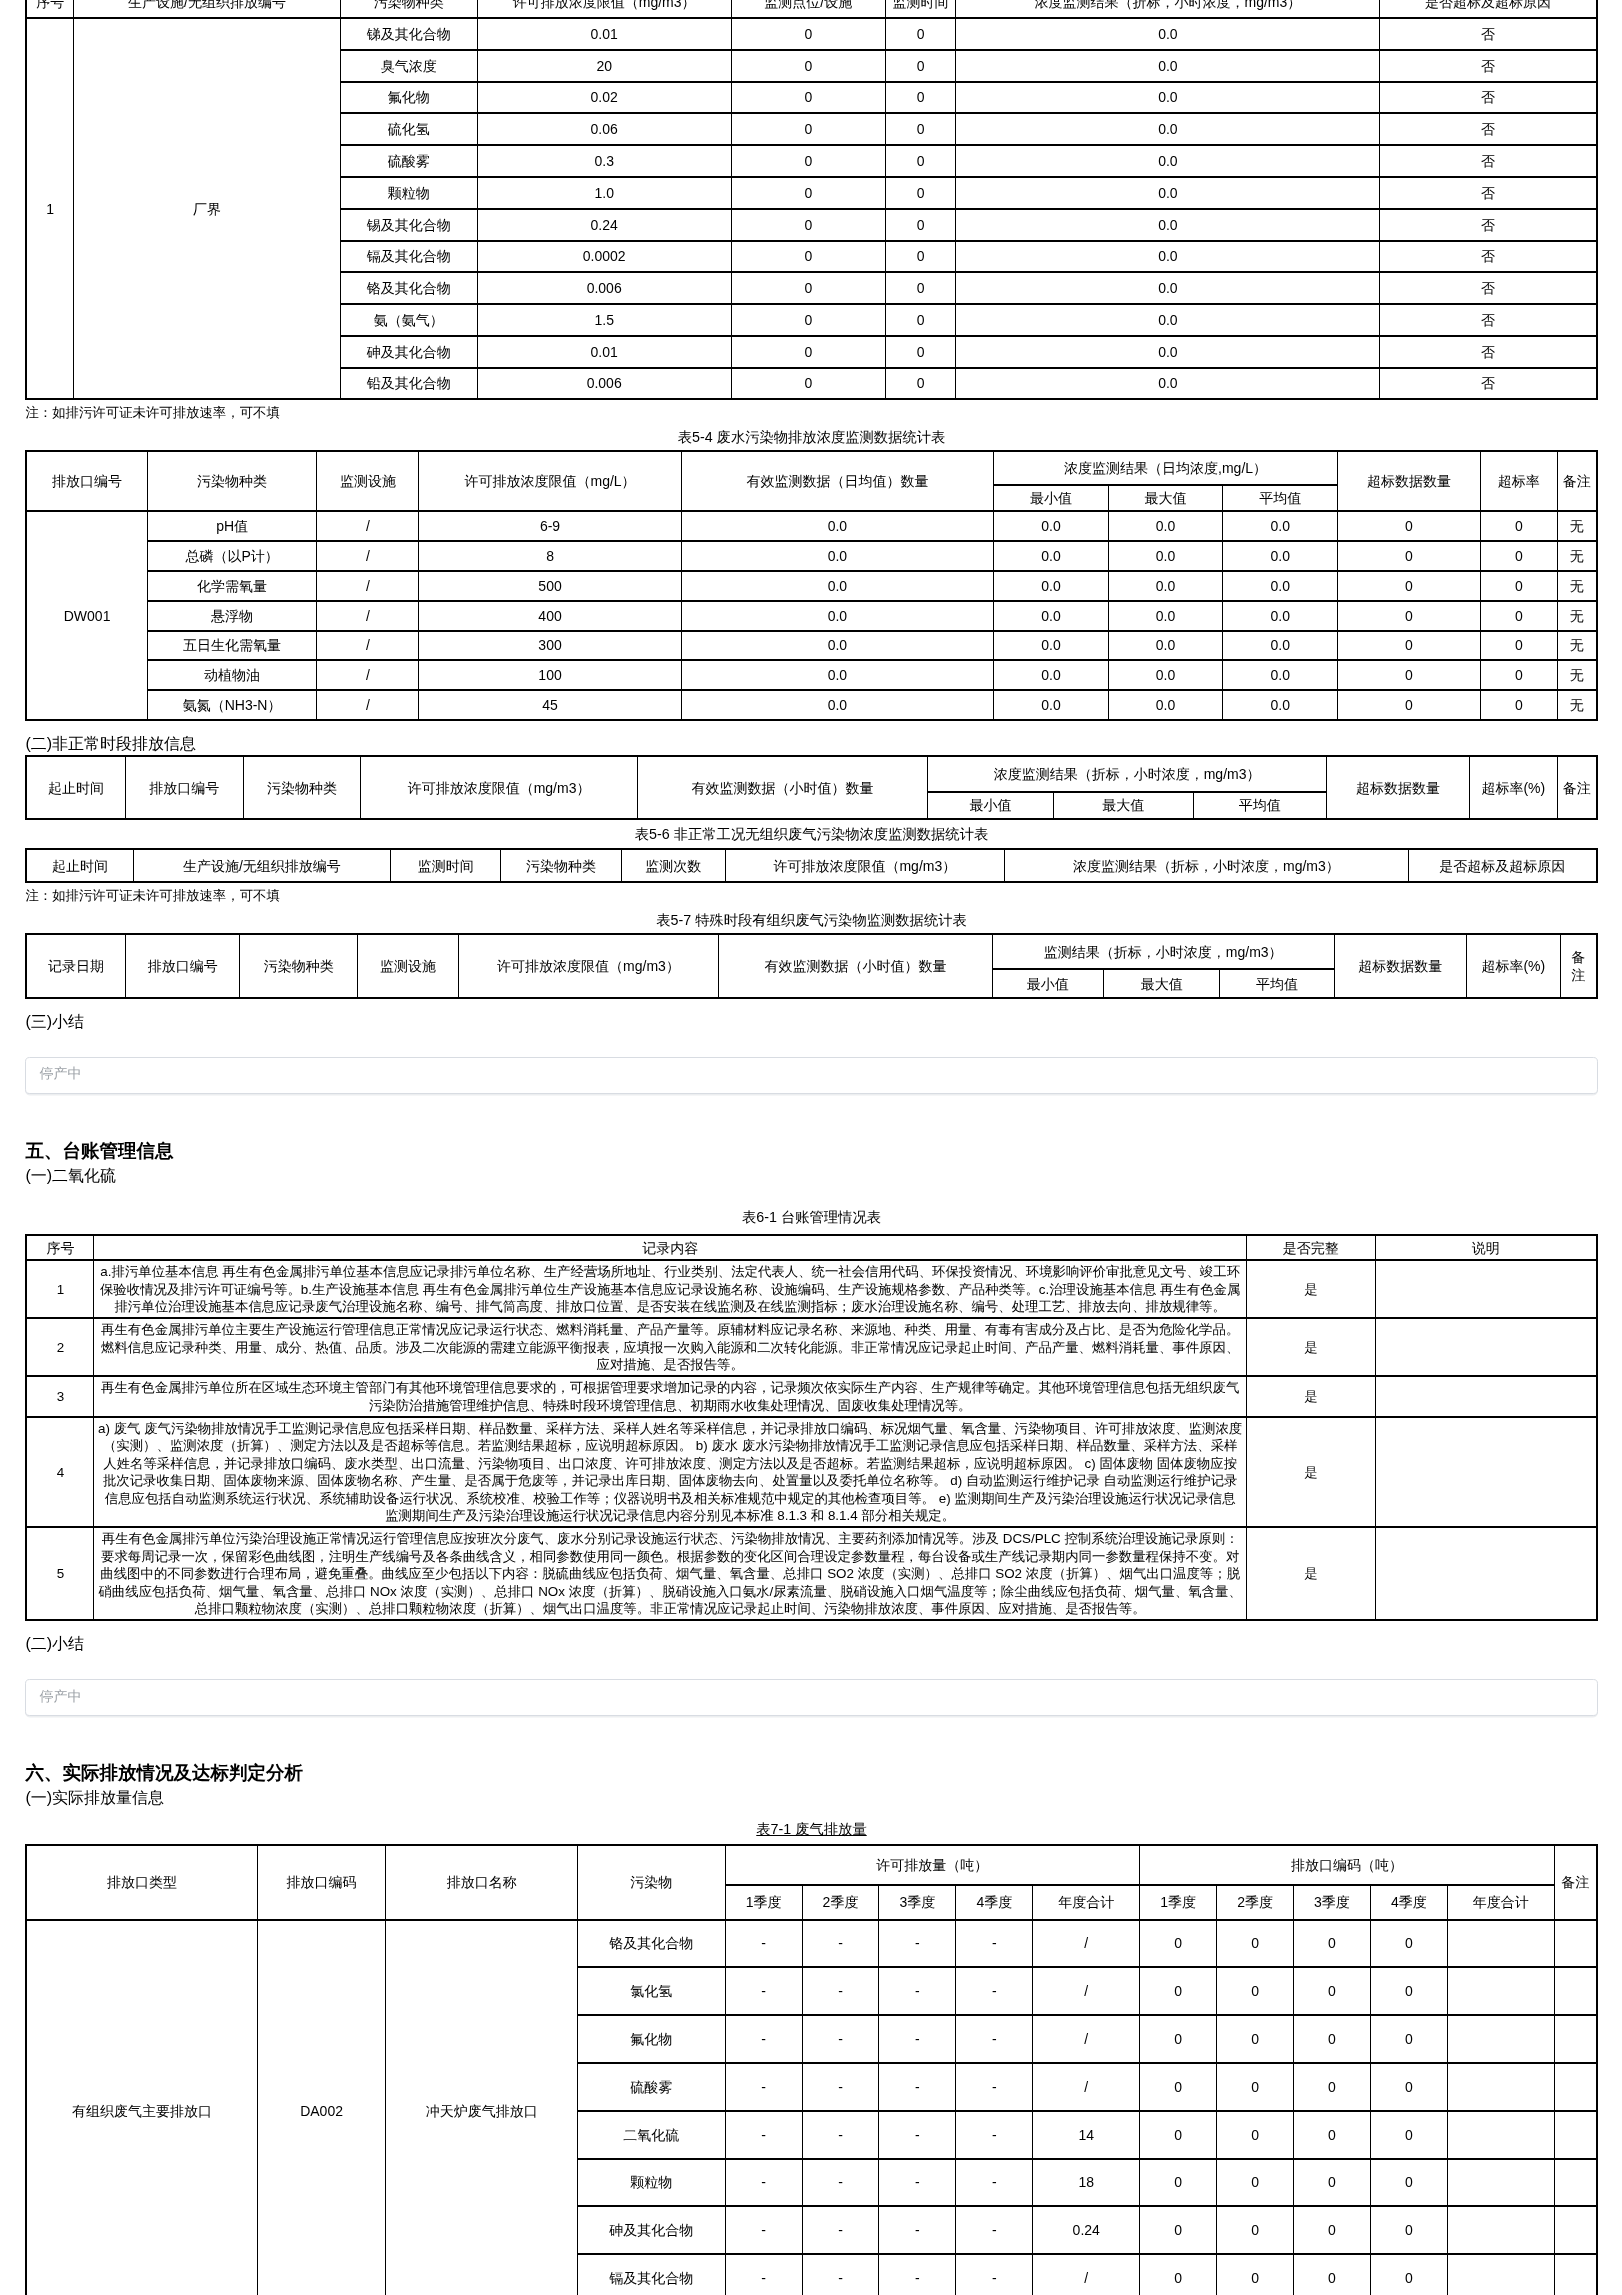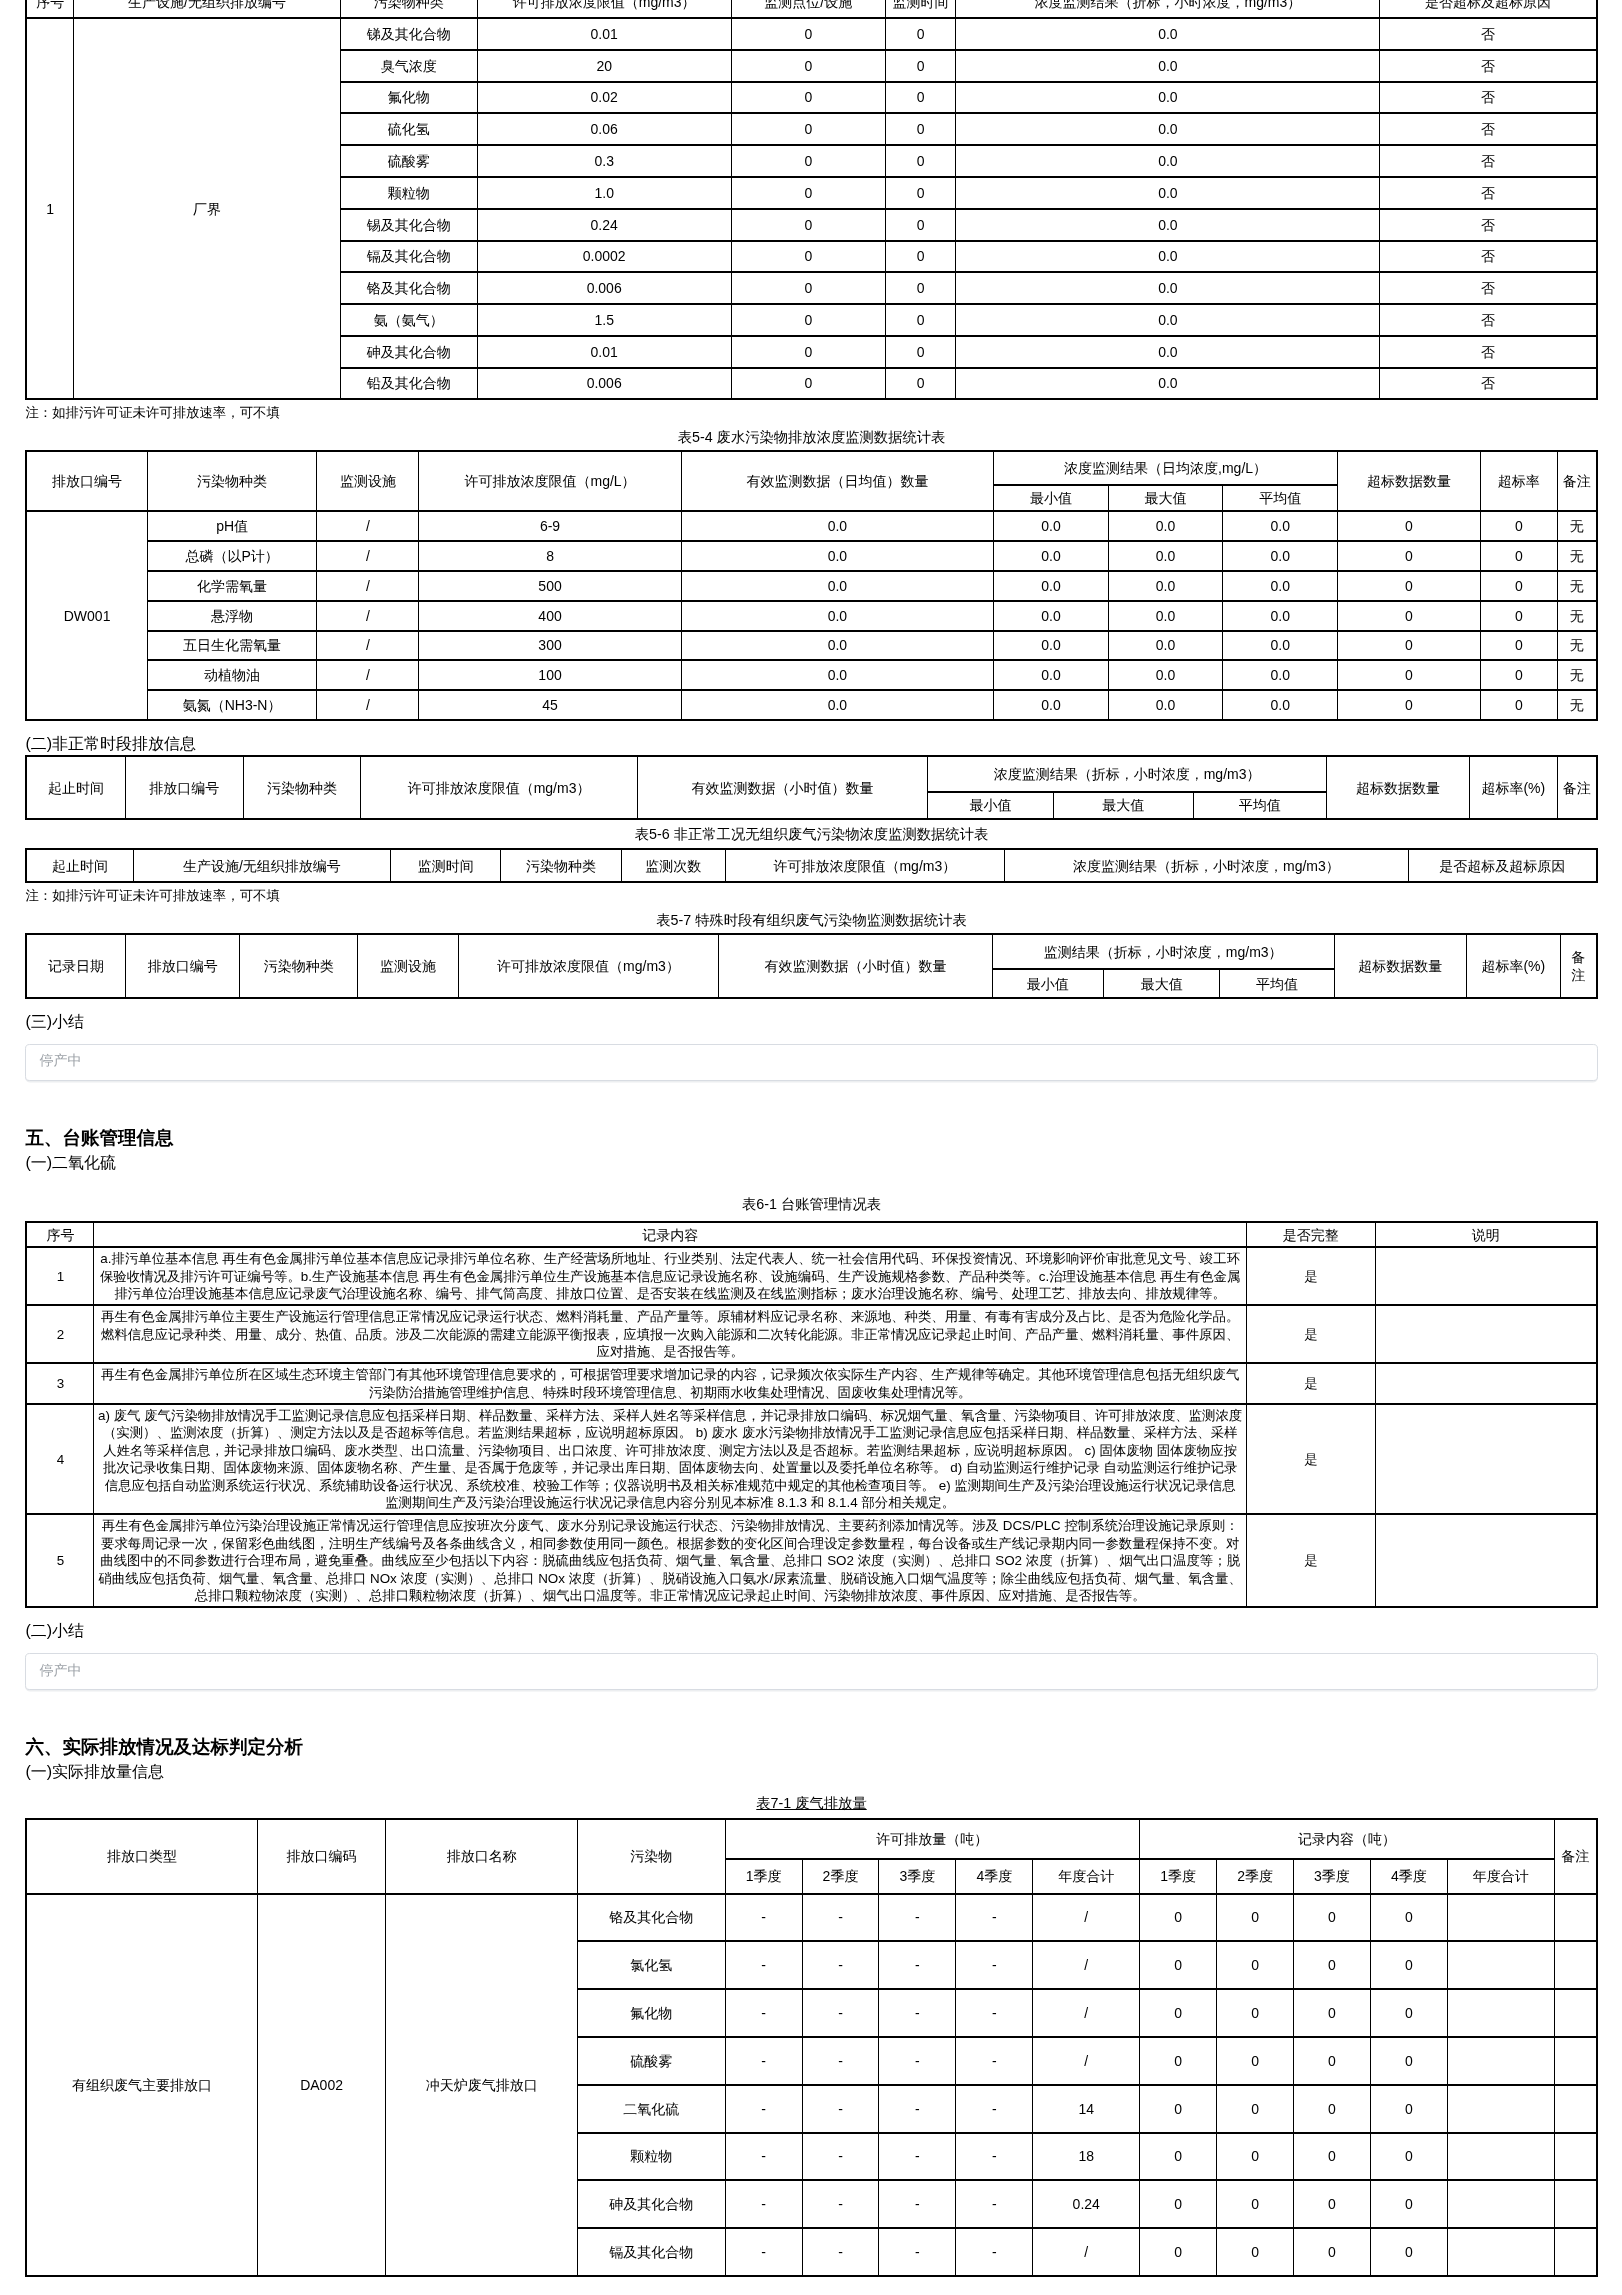--- a/index.html
+++ b/index.html
@@ -38,21 +38,21 @@
   .t2{margin:4.6px 0 3.7px;}
   .t3{margin:5.6px 0 3.7px;}
   .t5{margin:21px 0 7.4px;}
   .t6{margin:11px 0 5px;text-decoration:underline;}
   .h2{font-size:18.5px;font-weight:bold;margin:0;}
   .h2a{margin-top:44px;}
   .h2b{margin-top:44px;}
   .h3{font-size:16px;font-weight:normal;margin:2.8px 0 0;}
   .h3gap{margin-top:13px;}
   .status-box{
-    box-sizing:border-box;height:37px;margin-top:11px;border:0.9px solid #d8dce2;
+    box-sizing:border-box;height:37px;margin-top:24px;border:0.9px solid #d8dce2;
     border-radius:4.6px;padding:7.4px 13px;color:#9ba0a6;font-size:14px;text-align:left;
     background:#fff;box-shadow:0 1.4px 0 rgba(180,186,194,0.25);
   }
 </style>
 </head>
 <body>
 
 <div class="content">
 
   <div class="cut-top">
@@ -510,21 +510,21 @@
         <col style="width:6.8%">
       <col style="width:2.7%">
     </colgroup>
     <thead>
       <tr>
         <th rowspan="2" class="h-group">排放口类型</th>
         <th rowspan="2">排放口编码</th>
         <th rowspan="2">排放口名称</th>
         <th rowspan="2">污染物</th>
         <th colspan="5" class="h-group">许可排放量（吨）</th>
-        <th colspan="5" class="h-group">记录内容（吨）</th>
+        <th colspan="5" class="h-group">排放口编码（吨）</th>
         <th rowspan="2">备注</th>
       </tr>
       <tr>
         <th class="h-sub">1季度</th>
         <th class="h-sub">2季度</th>
         <th class="h-sub">3季度</th>
         <th class="h-sub">4季度</th>
         <th class="h-sub">年度合计</th>
         <th class="h-sub">1季度</th>
         <th class="h-sub">2季度</th>

